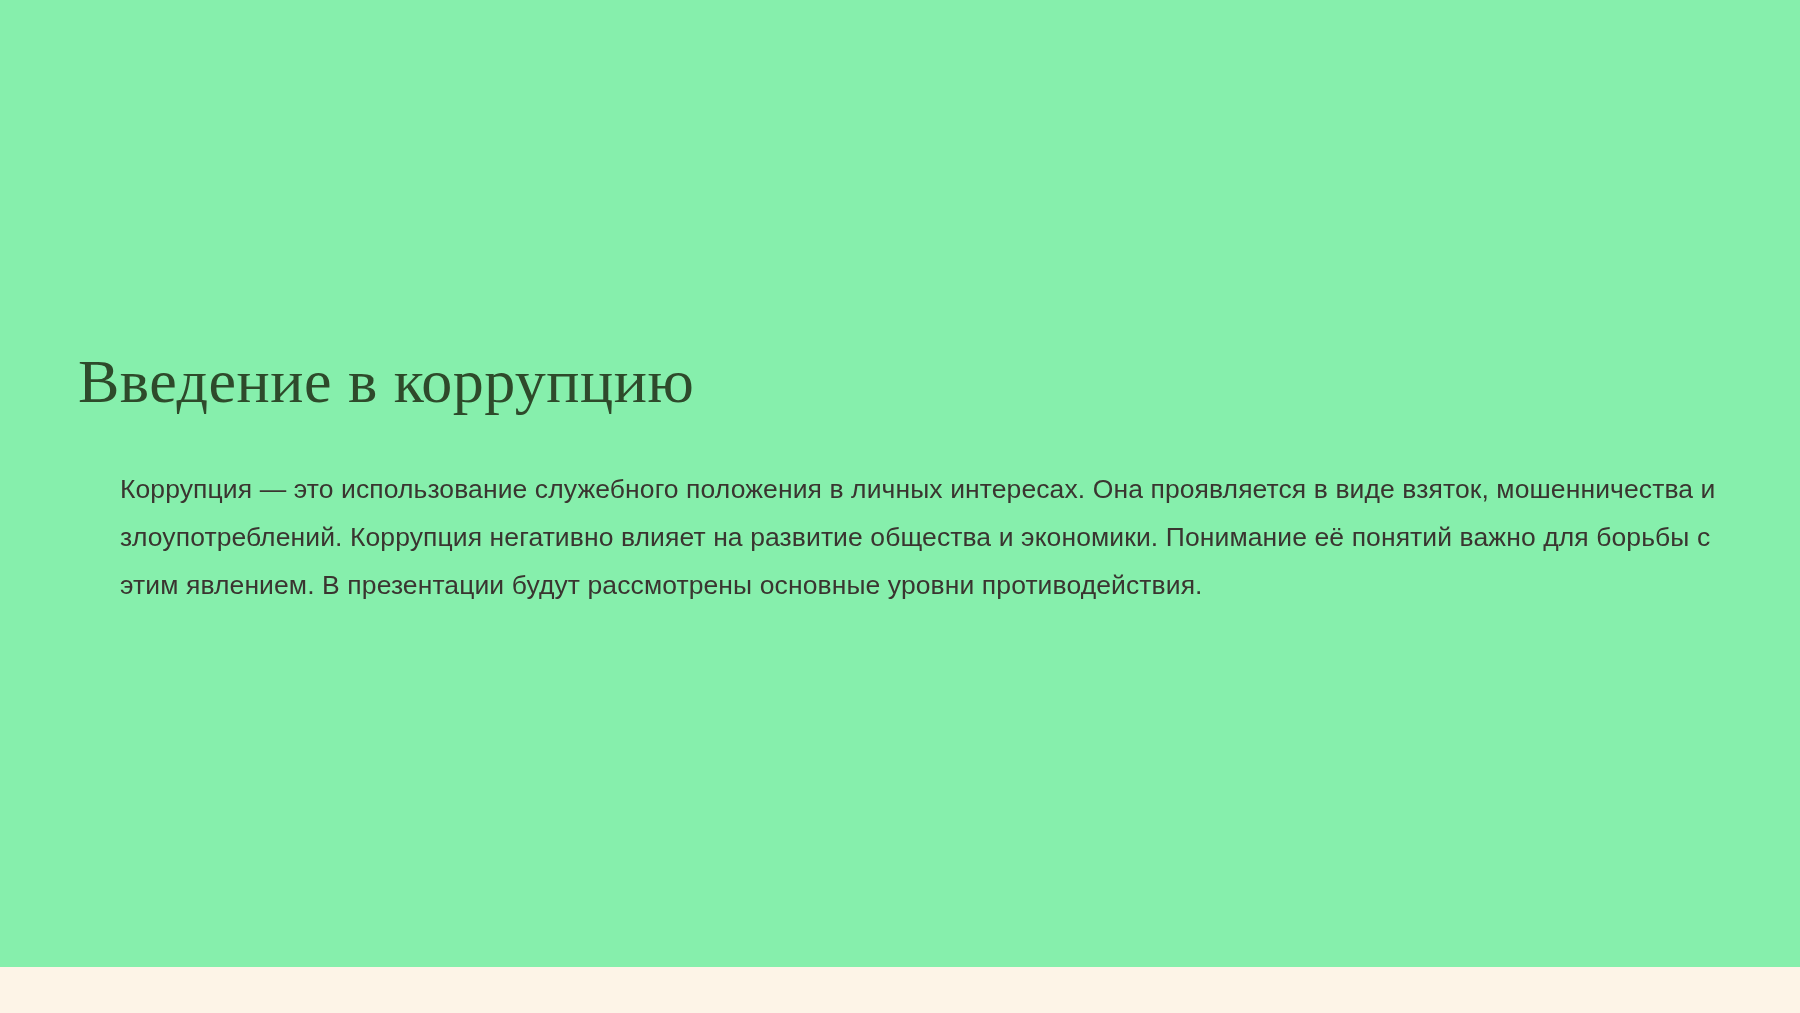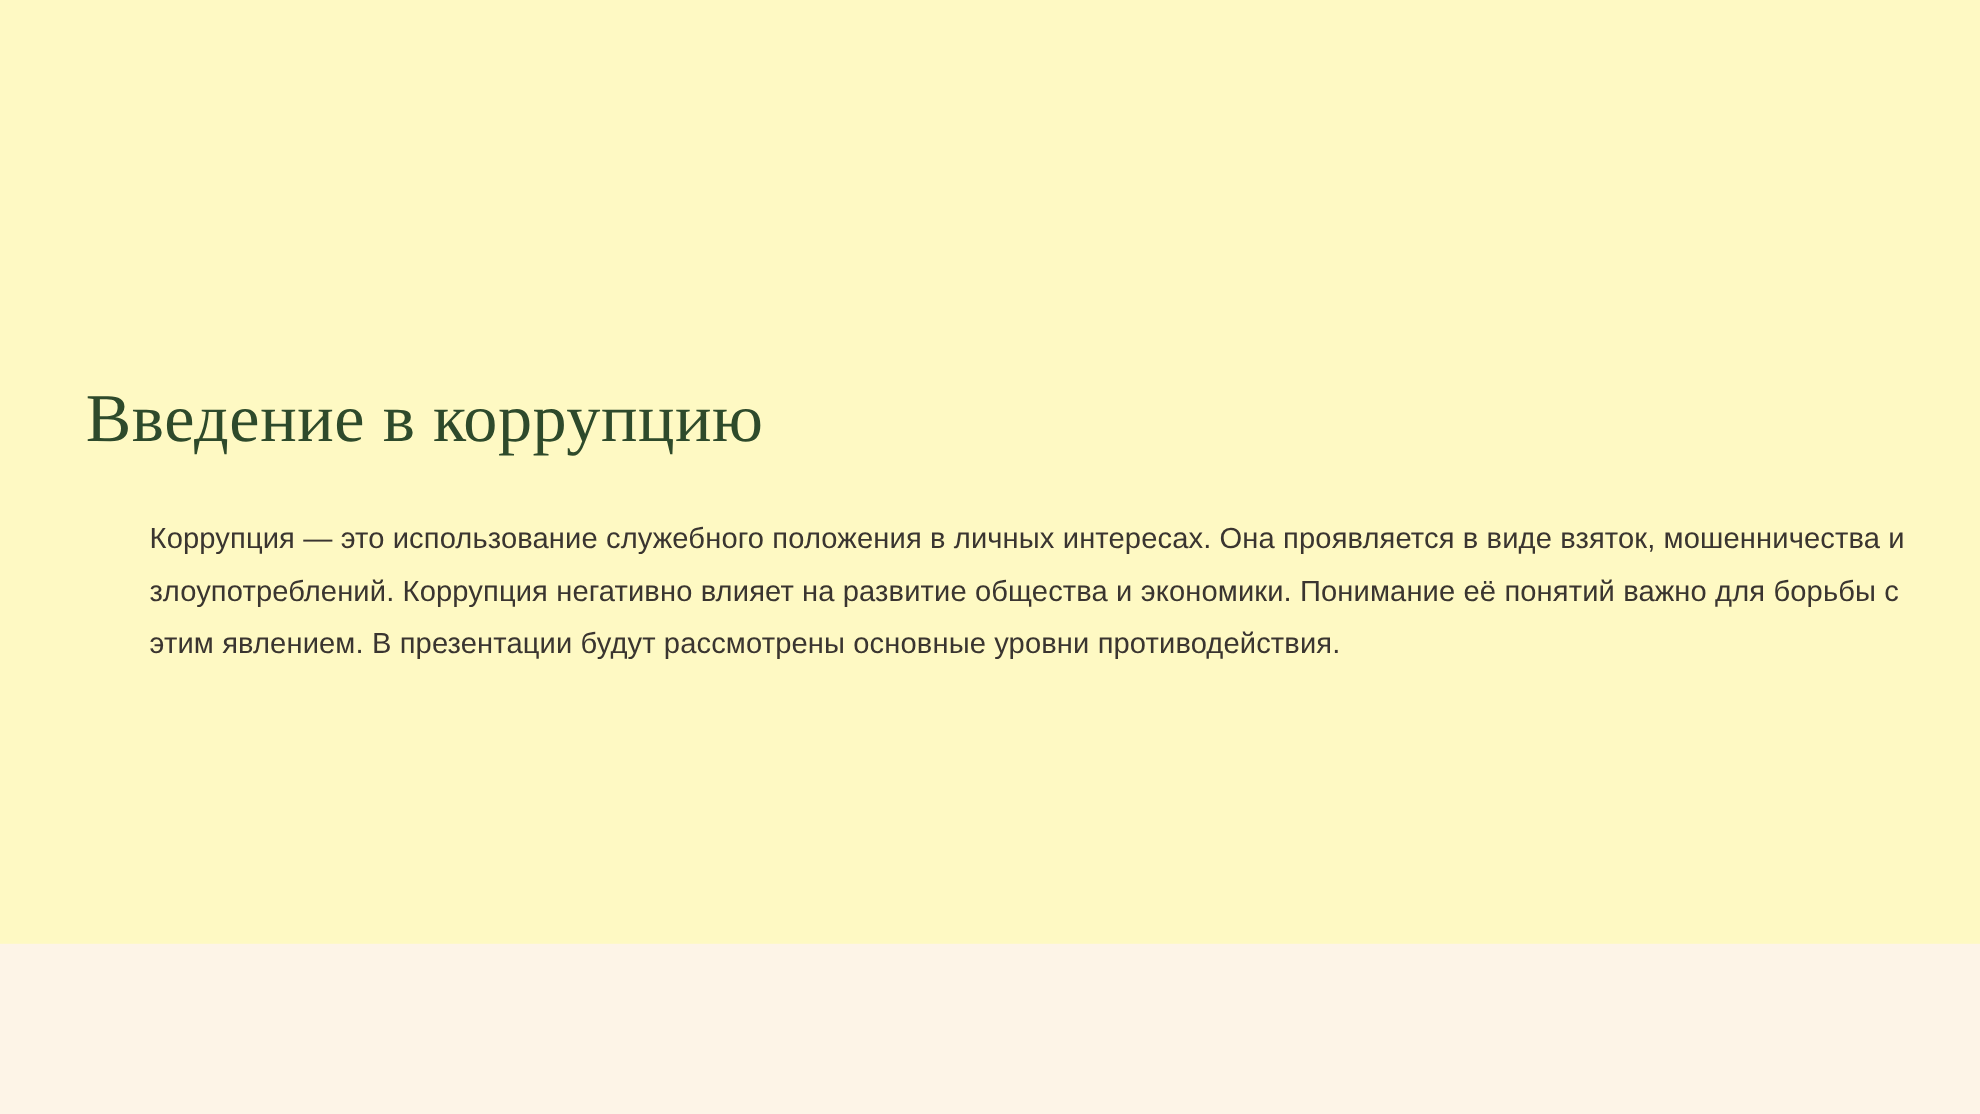--- a/index.html
+++ b/index.html
@@ -9,41 +9,41 @@
   body {
     width: 1800px;
     height: 1013px;
     background: #FDF4E7;
     font-family: "Liberation Sans", sans-serif;
     overflow: hidden;
   }
   .slide {
     position: relative;
     width: 1800px;
-    height: 858px;
-    background: #fef9c3;
+    height: 967px;
+    background: #86efac;
     box-sizing: border-box;
     text-decoration: underline;
   }
   .slide-title {
     position: absolute;
     left: 78px;
     top: 348px;
     margin: 0;
     font-family: "Liberation Serif", "DejaVu Serif", serif;
     font-weight: 400;
     font-size: 62px;
     line-height: 1.08;
     letter-spacing: 0.5px;
     color: #2E4A2B;
     white-space: nowrap;
   }
   .body-block {
     position: absolute;
-    left: 84px;
+    left: 68px;
     top: 465px;
     width: 1660px;
     display: flex;
     align-items: flex-end;
   }
   .accent-bar {
     flex: 0 0 auto;
     width: 8px;
     background: #3A5130;
     border-radius: 0;

